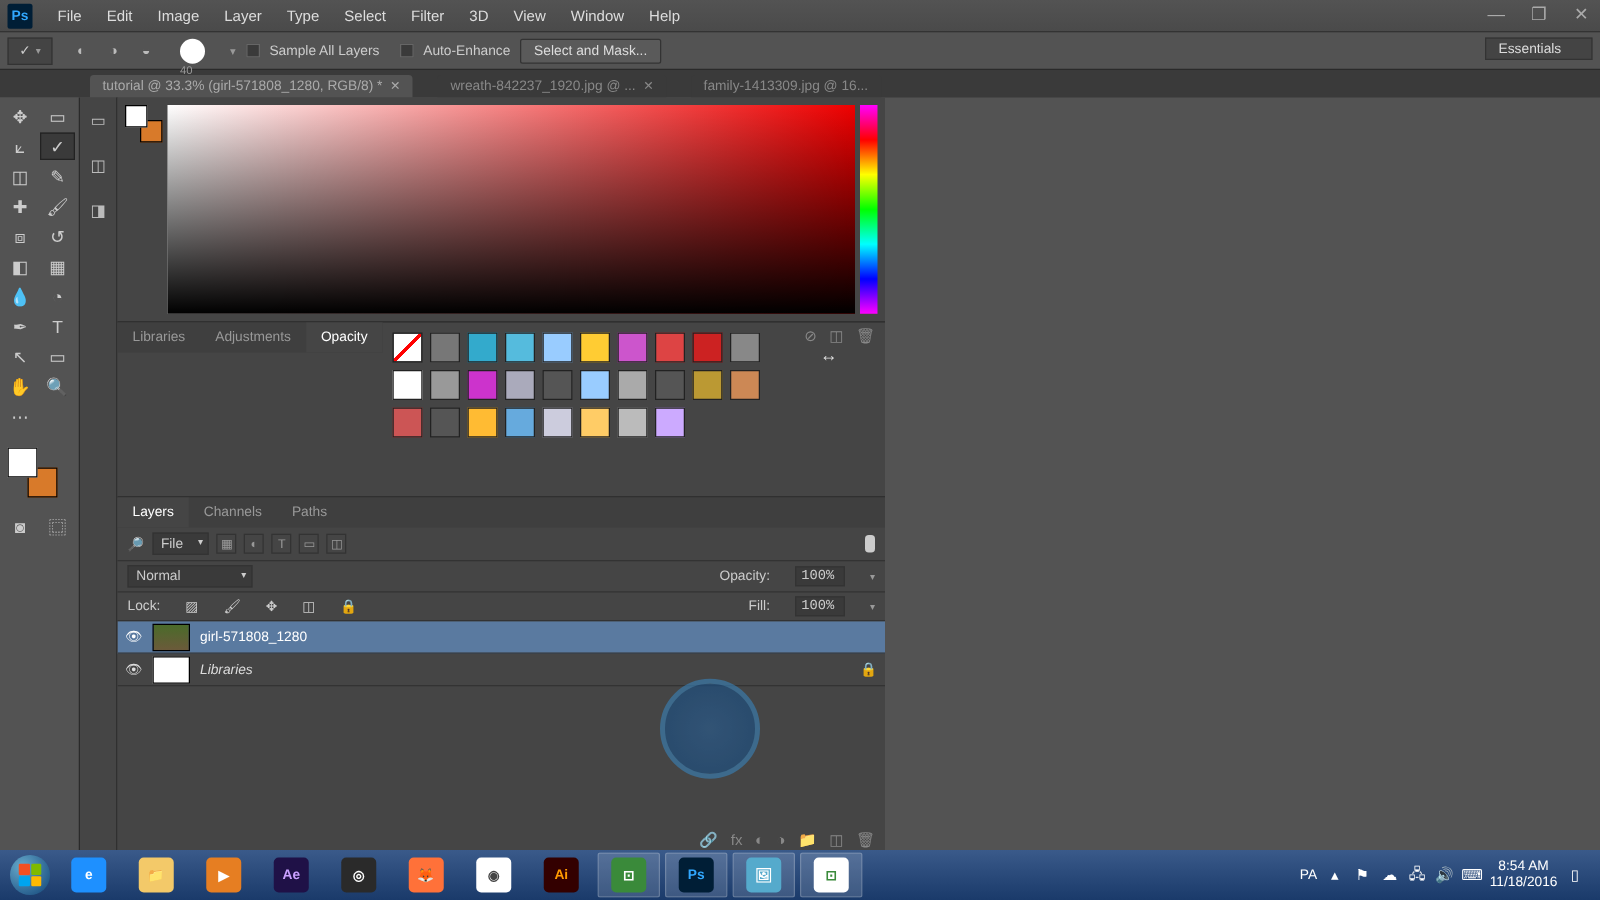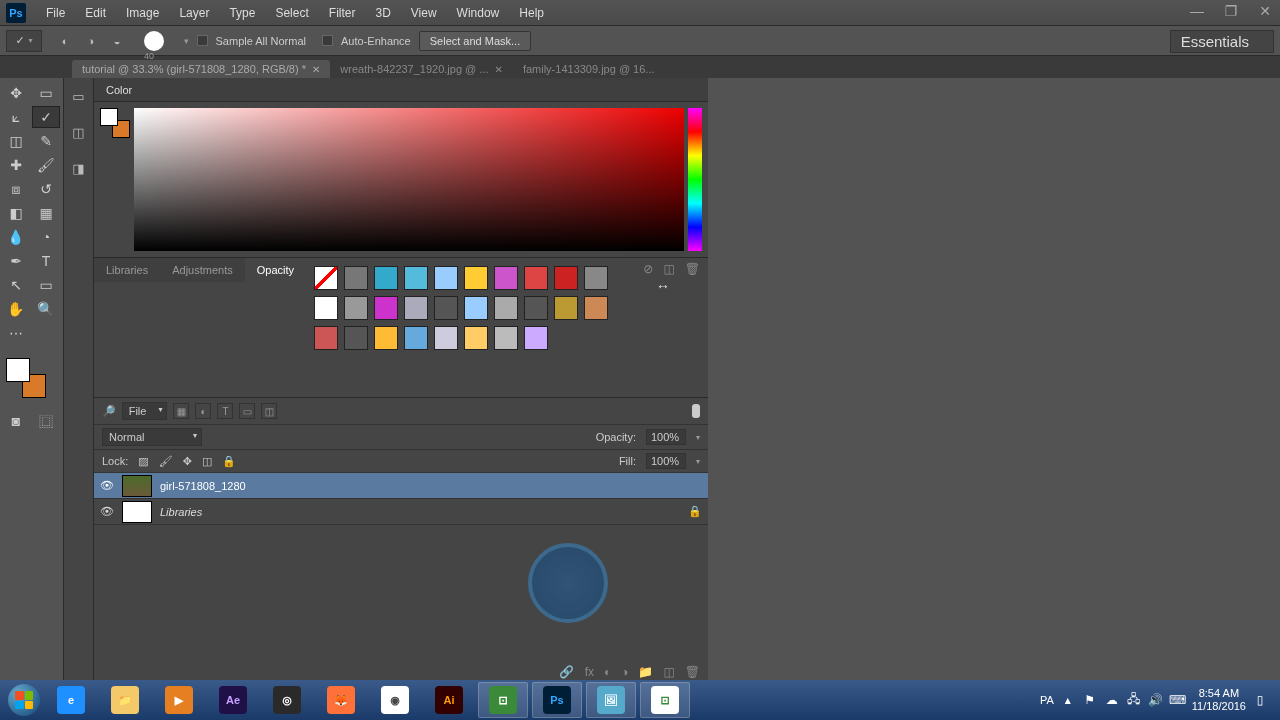--- a/index.html
+++ b/index.html
@@ -15,25 +15,25 @@
 
 .optionsbar { height: 30px; background: #535353; display: flex; align-items: center; padding: 0 6px; color: #ccc; font-size: 11px; border-bottom: 1px solid #2a2a2a; position: relative; }
 .tool-preset { width: 36px; height: 22px; border: 1px solid #333; background: #444; margin-right: 10px; display: flex; align-items: center; justify-content: center; }
 .tool-preset::after { content: "▾"; font-size: 8px; margin-left: 4px; color: #999; }
 .opt-icon { width: 20px; height: 20px; margin: 0 3px; display: flex; align-items: center; justify-content: center; color: #bbb; }
 .brush-preview { width: 20px; height: 20px; background: #fff; border-radius: 50%; margin: 0 4px; }
 .brush-size-label { font-size: 9px; color: #999; position: absolute; }
 .checkbox { width: 11px; height: 11px; border: 1px solid #666; background: #3a3a3a; margin-right: 4px; }
 .opt-group { display: flex; align-items: center; margin: 0 8px; gap: 4px; }
 .btn { border: 1px solid #333; background: #5a5a5a; padding: 3px 10px; font-size: 11px; color: #ddd; border-radius: 2px; }
-.workspace-switcher { position: absolute; right: 6px; top: 4px; border: 1px solid #333; background: #444; padding: 2px 24px 2px 10px; font-size: 15px; color: #ddd; }
+.workspace-switcher { position: absolute; right: 6px; top: 4px; border: 1px solid #333; background: #444; padding: 2px 24px 2px 10px; font-size: 11px; color: #ddd; }
 
 
 .doc-tabs { height: 22px; background: #3a3a3a; display: flex; align-items: flex-end; padding-left: 72px; color: #aaa; font-size: 11px; }
-.doc-tab { padding: 3px 10px; background: #535353; border-radius: 3px 3px 0 0; margin-right: 0; display: flex; align-items: center; gap: 6px; }
+.doc-tab { padding: 3px 10px; background: #535353; border-radius: 3px 3px 0 0; margin-right: 20px; display: flex; align-items: center; gap: 6px; }
 .doc-tab.inactive { background: #3a3a3a; color: #888; }
 .doc-tab .close { font-size: 10px; }
 
 
 .main { display: flex; height: 605px; }
 .toolbar { width: 64px; background: #535353; padding: 4px 2px; display: flex; flex-wrap: wrap; gap: 2px; align-content: flex-start; border-right: 1px solid #2a2a2a; }
 .tool { width: 28px; height: 22px; display: flex; align-items: center; justify-content: center; color: #ccc; font-size: 14px; border: 1px solid transparent; }
 .tool.active { background: #3a3a3a; border-color: #222; }
 .color-swatches { width: 40px; height: 40px; position: relative; margin: 10px 4px; }
 .fg-color { width: 24px; height: 24px; background: #fff; border: 1px solid #000; position: absolute; top: 0; left: 0; z-index: 2; }
@@ -71,24 +71,24 @@
 .tabitem.active { color: #fff; background: #454545; }
 .styles-grid { flex: 1; padding: 8px; display: flex; flex-wrap: wrap; gap: 6px; align-content: flex-start; }
 .style-sw { width: 24px; height: 24px; border: 1px solid #222; }
 .panel-footer { height: 22px; display: flex; justify-content: flex-end; align-items: center; padding: 0 8px; gap: 10px; color: #888; font-size: 12px; }
 
 .layers-panel { flex: 1; display: flex; flex-direction: column; }
 .layer-opts { display: flex; align-items: center; padding: 4px 8px; gap: 6px; font-size: 11px; color: #ccc; border-bottom: 1px solid #333; }
 .kind-drop { border: 1px solid #333; background: #3a3a3a; padding: 2px 20px 2px 6px; font-size: 11px; color: #ccc; position: relative; }
 .kind-drop::after { content: "▾"; position: absolute; right: 4px; font-size: 8px; }
 .layer-filter-icon { width: 16px; height: 16px; border: 1px solid #333; display: flex; align-items: center; justify-content: center; font-size: 10px; color: #999; }
-.blend-row, .lock-row { display: flex; align-items: center; padding: 3px 8px; gap: 10px; font-size: 11px; color: #ccc; border-bottom: 1px solid #333; }
+.blend-row, .lock-row { display: flex; align-items: center; padding: 3px 8px; gap: 20px; font-size: 11px; color: #ccc; border-bottom: 1px solid #333; }
 .dropdown { border: 1px solid #333; background: #3a3a3a; padding: 2px 6px; min-width: 100px; position: relative; }
 .dropdown::after { content: "▾"; position: absolute; right: 4px; font-size: 8px; }
-.val-drop { border: 1px solid #333; background: #3a3a3a; padding: 1px 4px; min-width: 40px; }
+.val-drop { border: 1px solid #333; background: #3a3a3a; padding: 1px 4px; min-width: 40px; font-family: Liberation Mono, monospace; }
 .layer-list { flex: 1; overflow: hidden; }
 .layer-row { display: flex; align-items: center; height: 26px; padding: 0 6px; gap: 8px; font-size: 11px; color: #ddd; border-bottom: 1px solid #333; }
 .layer-row.selected { background: #5a7aa0; color: #fff; }
 .eye { width: 14px; text-align: center; }
 .layer-thumb { width: 30px; height: 22px; background: #fff; border: 1px solid #000; display: flex; align-items: center; justify-content: center; overflow: hidden; }
 .layer-thumb.photo-thumb { background: linear-gradient(#4a6b2a, #6b5a3a); }
 .layer-row em { font-style: italic; }
 
 .watermark { position: absolute; right: 100px; bottom: 60px; opacity: 0.7; display: flex; align-items: center; gap: 10px; pointer-events: none; }
 .wm-badge { width: 80px; height: 80px; border-radius: 50%; background: radial-gradient(circle, #2a5a8a, #1a4a7a); border: 4px solid #3a7aaa; position: relative; }
@@ -134,21 +134,21 @@
   <div class="opt-icon">◐</div>
   <div class="opt-icon">◑</div>
   <div class="opt-icon">◒</div>
   <div style="position:relative;margin:0 10px;">
     <div class="brush-preview"></div>
     <div class="brush-size-label" style="left:4px;top:20px">40</div>
   </div>
   <span style="margin-left:6px;color:#999;font-size:9px">▾</span>
   <div class="opt-group">
     <div class="checkbox"></div>
-    <span>Sample All Normal</span>
+    <span>Sample All Layers</span>
   </div>
   <div class="opt-group">
     <div class="checkbox"></div>
     <span>Auto-Enhance</span>
   </div>
   <div class="btn">Select and Mask...</div>
   <div class="workspace-switcher">Essentials</div>
 </div>
 
 <div class="doc-tabs">
@@ -201,21 +201,20 @@
 
   <div class="dock-strip">
     <div class="dock-icon">▭</div>
     <div class="dock-icon">◫</div>
     <div class="dock-icon">◨</div>
   </div>
 
   <div class="panels">
 
     <div class="color-panel">
-      <div class="panel-header">Color</div>
       <div class="color-body">
         <div class="mini-swatches">
           <div class="mini-fg"></div>
           <div class="mini-bg"></div>
         </div>
         <div class="color-field"></div>
         <div class="hue-strip"></div>
       </div>
     </div>
 
@@ -256,20 +255,25 @@
           <div class="style-sw" style="background: rgb(204, 170, 255);"></div>
         </div>
       <div class="panel-footer">
         <span>⊘</span>
         <span>◫</span>
         <span>🗑</span>
       </div>
     </div>
 
     <div class="layers-panel">
+      <div class="tab-row">
+        <div class="tabitem active">Layers</div>
+        <div class="tabitem">Channels</div>
+        <div class="tabitem">Paths</div>
+      </div>
       <div class="layer-opts">
         <span>🔎</span>
         <div class="kind-drop">File</div>
         <div class="layer-filter-icon">▦</div>
         <div class="layer-filter-icon">◐</div>
         <div class="layer-filter-icon">T</div>
         <div class="layer-filter-icon">▭</div>
         <div class="layer-filter-icon">◫</div>
         <div style="margin-left:auto;width:8px;height:14px;background:#ccc;border-radius:3px"></div>
       </div>

